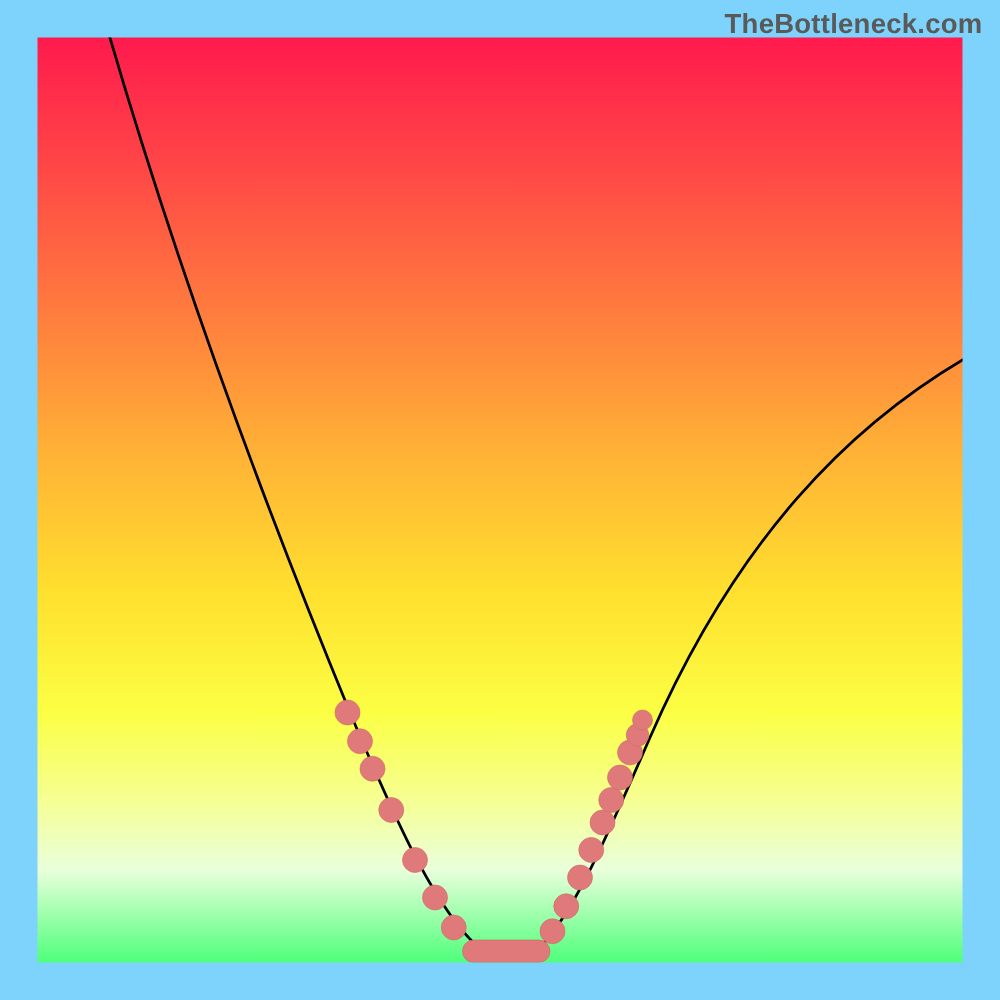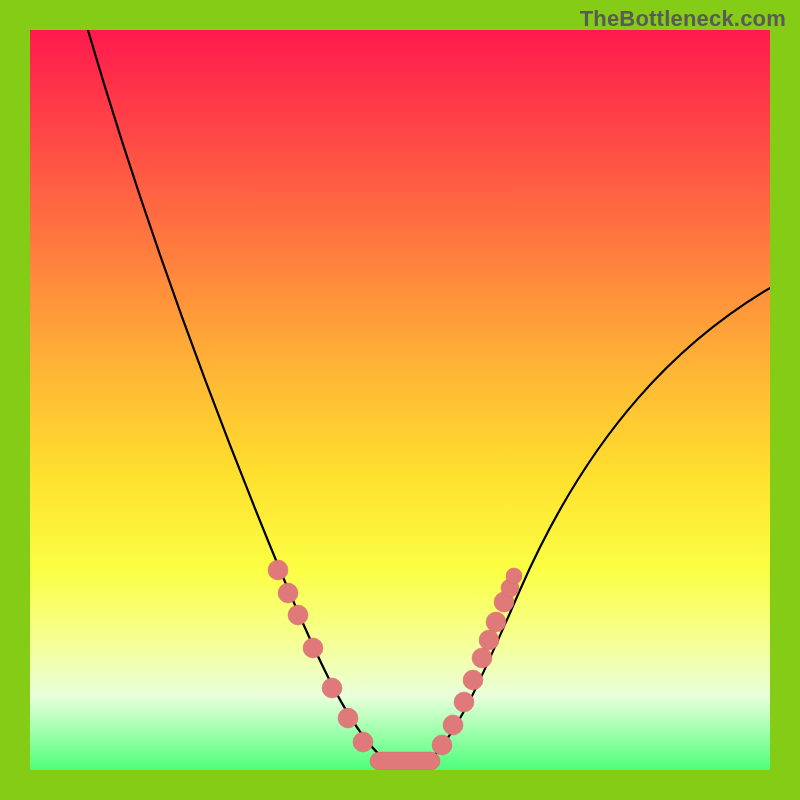--- a/index.html
+++ b/index.html
@@ -7,21 +7,21 @@
     padding: 0;
     width: 800px;
     height: 800px;
     overflow: hidden;
     background: #000;
     font-family: Arial, Helvetica, sans-serif;
   }
   .frame {
     position: absolute;
     inset: 0;
-    background: #84cc16;
+    background: #7dd3fc;
     padding-left: 48px;
   }
   .plot-area {
     position: absolute;
     left: 30px;
     top: 30px;
     width: 740px;
     height: 740px;
     background: linear-gradient(
       to bottom,

